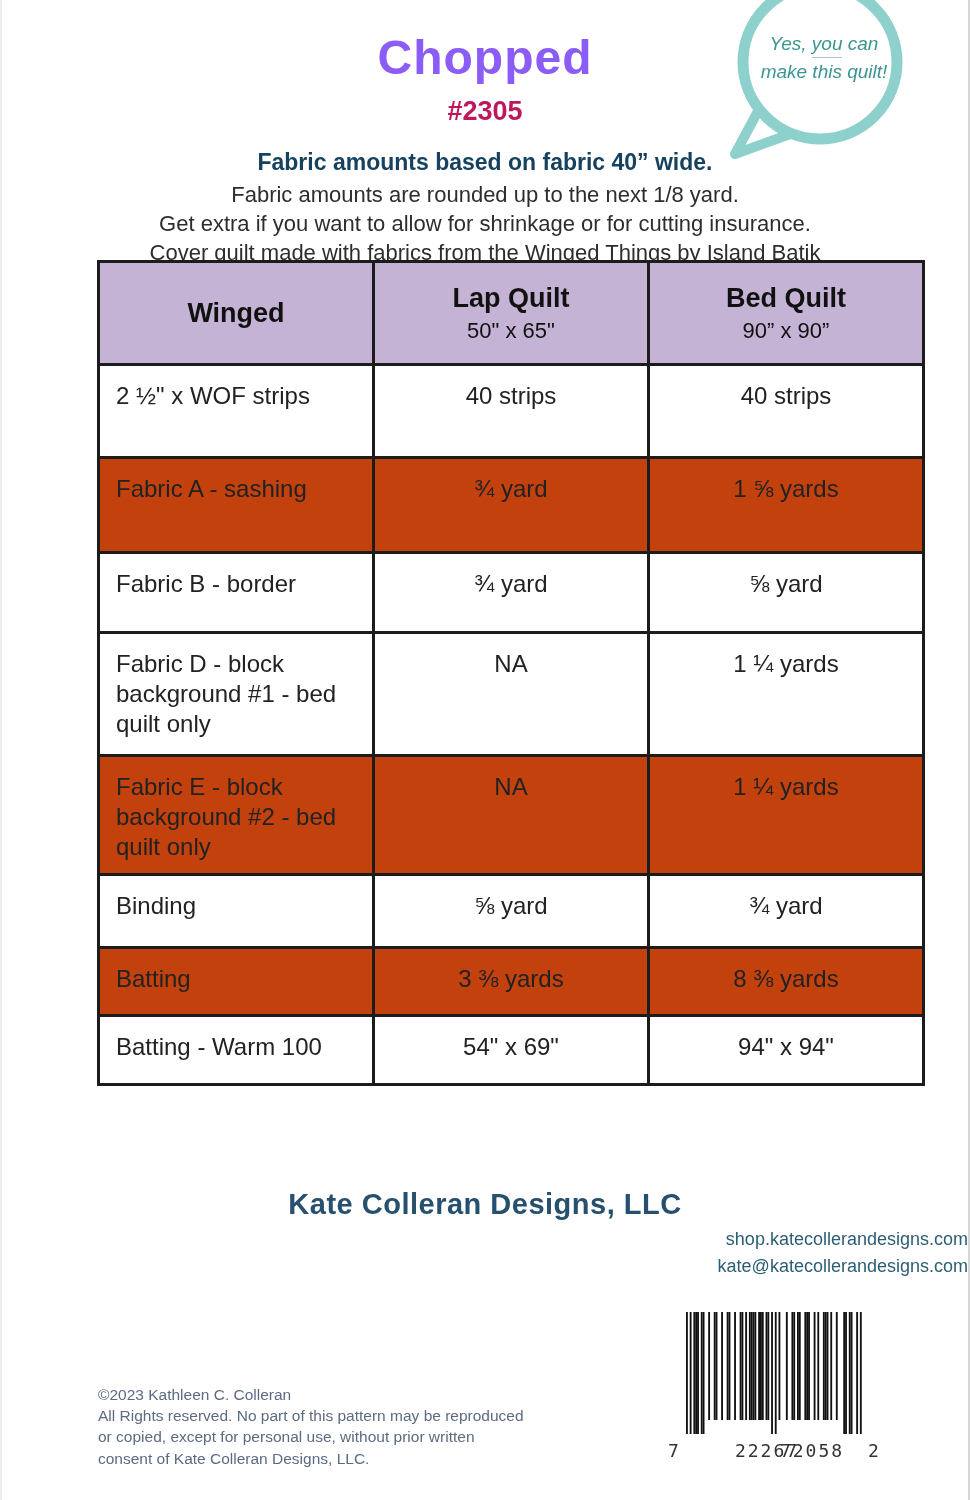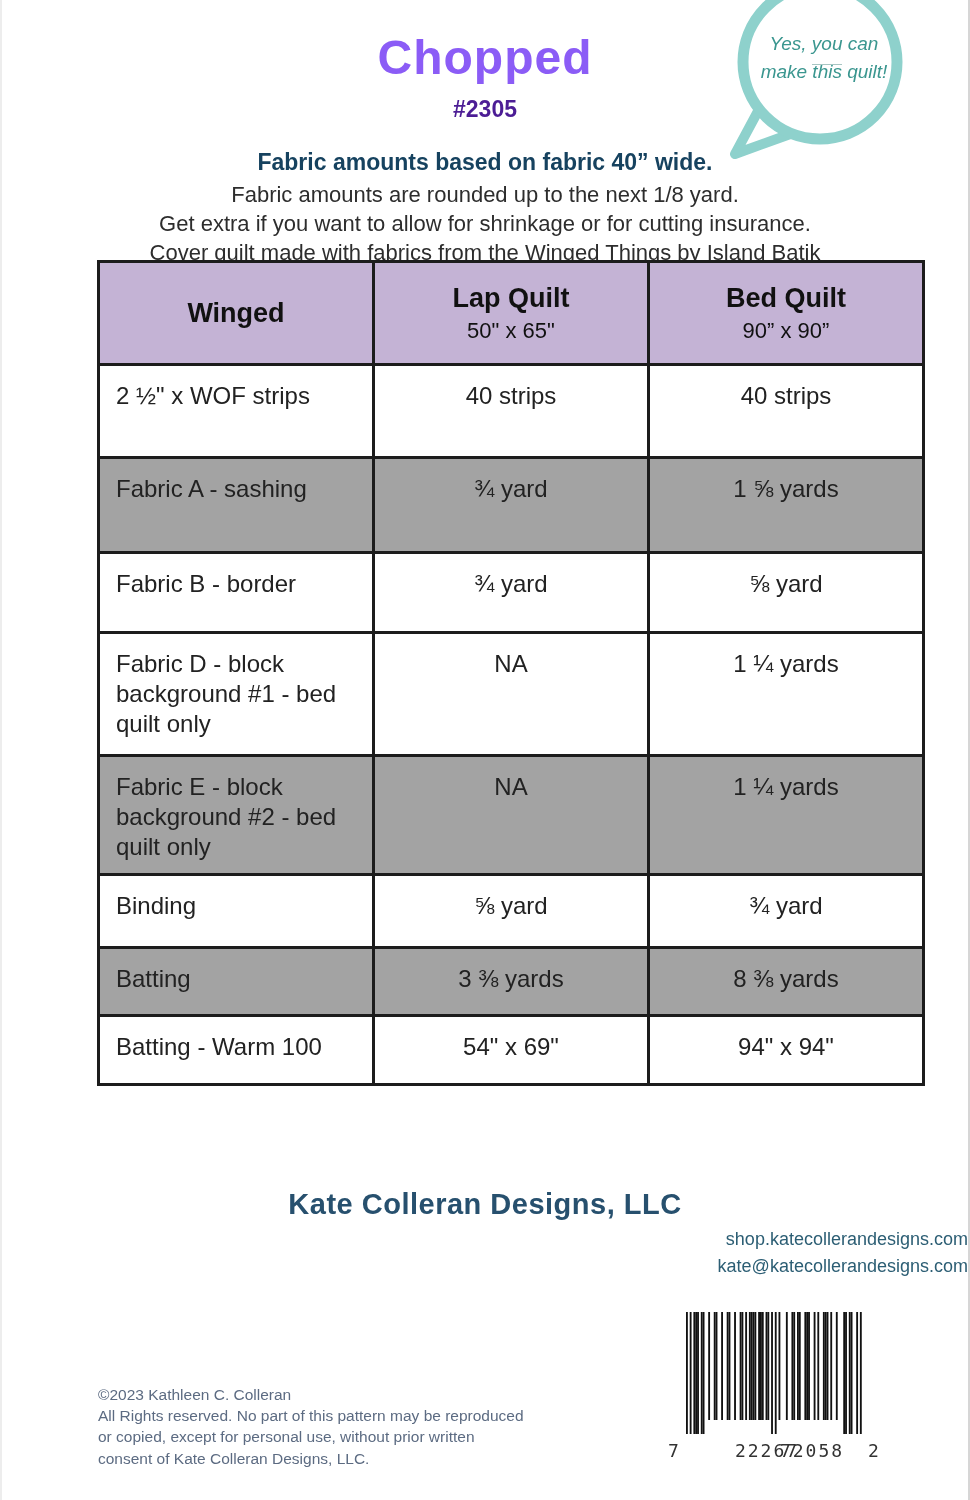--- a/index.html
+++ b/index.html
@@ -16,31 +16,31 @@
   
   .title{
     position:absolute;top:30px;left:0;width:100%;
     text-align:center;
     font-size:48px;font-weight:bold;color:#8b5cf6;
     letter-spacing:1px;
   }
   .pattern-number{
     position:absolute;top:96px;left:0;width:100%;
     text-align:center;
-    font-size:23px;font-weight:600;color:#4c1d95;
+    font-size:27px;font-weight:600;color:#be185d;
   }
   
   .bubble-svg{position:absolute;left:705px;top:-32px;width:220px;height:210px;}
   .bubble-text{
     position:absolute;left:742px;top:30px;width:160px;
     text-align:center;
     font-size:19px;font-style:italic;color:#3a968f;
     line-height:1.45;
   }
-  .bubble-text .u{border-bottom:1.5px solid #a8c6c3;padding-bottom:10px;font-style:italic;}
+  .bubble-text .u{border-bottom:1.5px solid #a8c6c3;padding-bottom:3px;font-style:italic;}
   
   .intro{position:absolute;top:149px;left:0;width:100%;text-align:center;}
   .intro .bold-line{font-size:23px;font-weight:bold;color:#16425f;margin-bottom:4px;}
   .intro .line{font-size:22px;color:#2d2d2d;line-height:1.32;}
   
   table.fabric-table{
     position:absolute;left:95px;top:260px;width:828px;
     border-collapse:collapse;table-layout:fixed;
     background:#ffffff;
   }
@@ -58,21 +58,21 @@
   .fabric-table th .h-label{font-size:27px;font-weight:bold;color:#111;display:block;line-height:1.2;}
   .fabric-table th .h-sub{font-size:22px;font-weight:normal;color:#111;display:block;margin-top:3px;}
   .fabric-table td{
     vertical-align:top;
     font-size:24px;color:#222;
     padding-top:15px;
     line-height:1.25;
   }
   .fabric-table td.c-fabric{text-align:left;padding-left:16px;padding-right:10px;}
   .fabric-table td.c-val{text-align:center;}
-  .fabric-table tr.shaded td{background:#a3a3a3;}
+  .fabric-table tr.shaded td{background:#c2410c;}
   
   .company{
     position:absolute;top:1188px;left:0;width:100%;text-align:center;
     font-size:29px;font-weight:bold;color:#27506e;letter-spacing:0.5px;
   }
   .site,.email{
     position:absolute;left:0;width:100%;text-align:right;
     font-size:18px;color:#2c5e74;
   }
   .site{top:1229px;}

